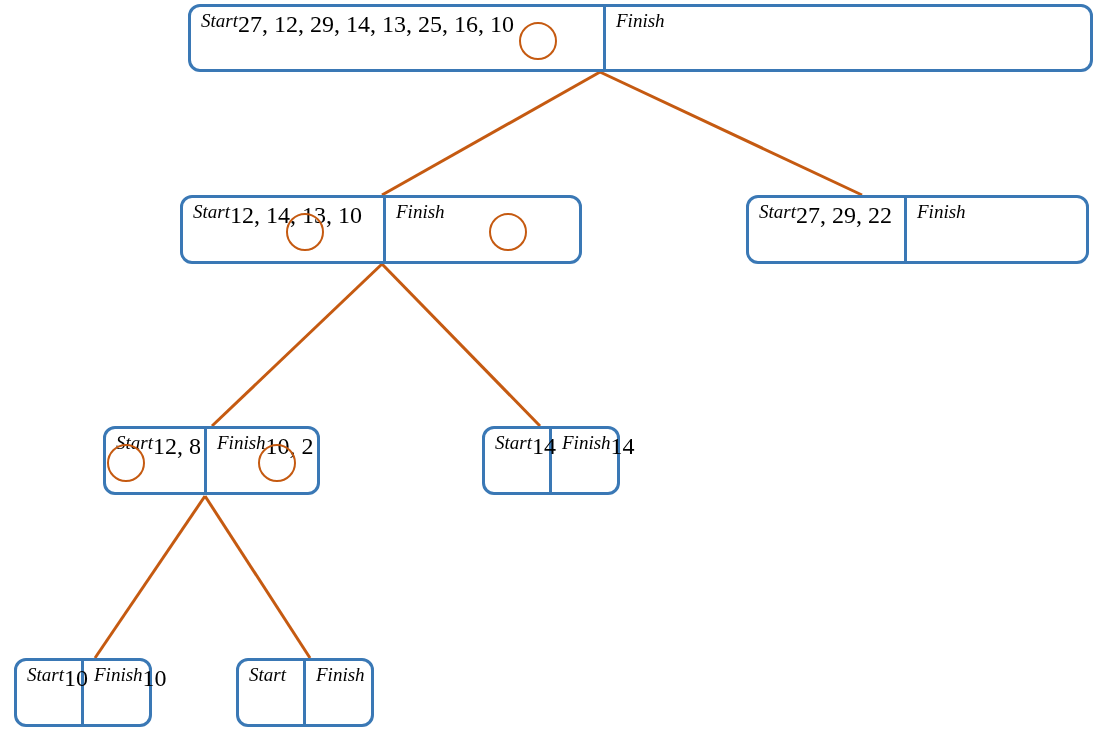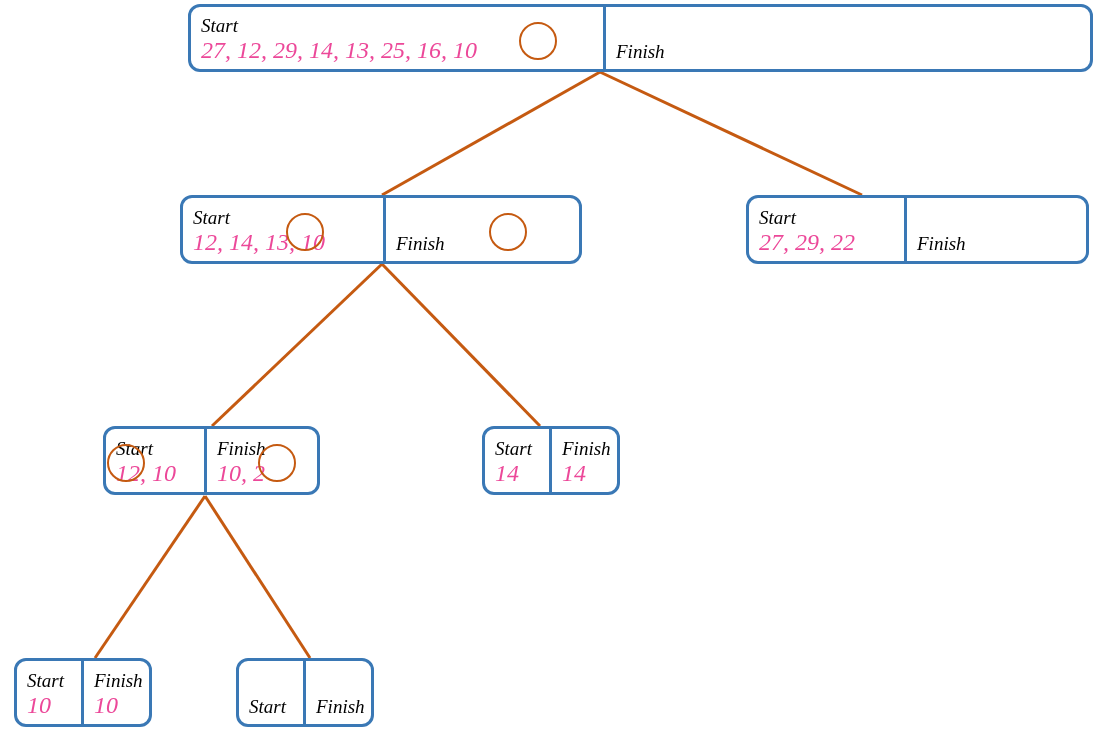--- a/index.html
+++ b/index.html
@@ -30,37 +30,36 @@
     background: #ffffff;
     box-sizing: border-box;
     display: flex;
     align-items: stretch;
   }
   .half {
     flex: 0 0 auto;
     padding: 4px 10px 6px 10px;
     box-sizing: border-box;
     display: flex;
-    flex-direction: column;
-    justify-content: flex-end;
+    flex-direction: row;
+    justify-content: flex-start;
     position: relative;
   }
   .half .label {
     font-style: italic;
     font-size: 19px;
     color: #000;
     line-height: 1;
     margin-bottom: 2px;
   }
   .half .vals {
     font-size: 24px;
-    color: #ec4899;
+    color: #000000;
     line-height: 1.1;
     white-space: nowrap;
-    font-style: italic;
   }
   .divider {
     width: 0;
     border-left: 3px solid #3a78b5;
     align-self: stretch;
   }
   .circle {
     position: absolute;
     border: 2px solid #c55a11;
     border-radius: 50%;
@@ -118,21 +117,21 @@
   <div class="divider"></div>
   <div class="half" style="flex:1;">
     <span class="label">Finish</span>
     <span class="vals"></span>
   </div>
 </div>
 
 <div class="node" style="left:103px; top:426px; width:217px; height:69px;">
   <div class="half" style="width:98px;">
     <span class="label">Start</span>
-    <span class="vals">12, 10</span>
+    <span class="vals">12, 8</span>
   </div>
   <div class="divider"></div>
   <div class="half" style="flex:1;">
     <span class="label">Finish</span>
     <span class="vals">10, 2</span>
   </div>
 </div>
 
 <div class="circle" style="left:107px; top:444px; width:38px; height:38px;"></div>
 <div class="circle" style="left:258px; top:444px; width:38px; height:38px;"></div>

